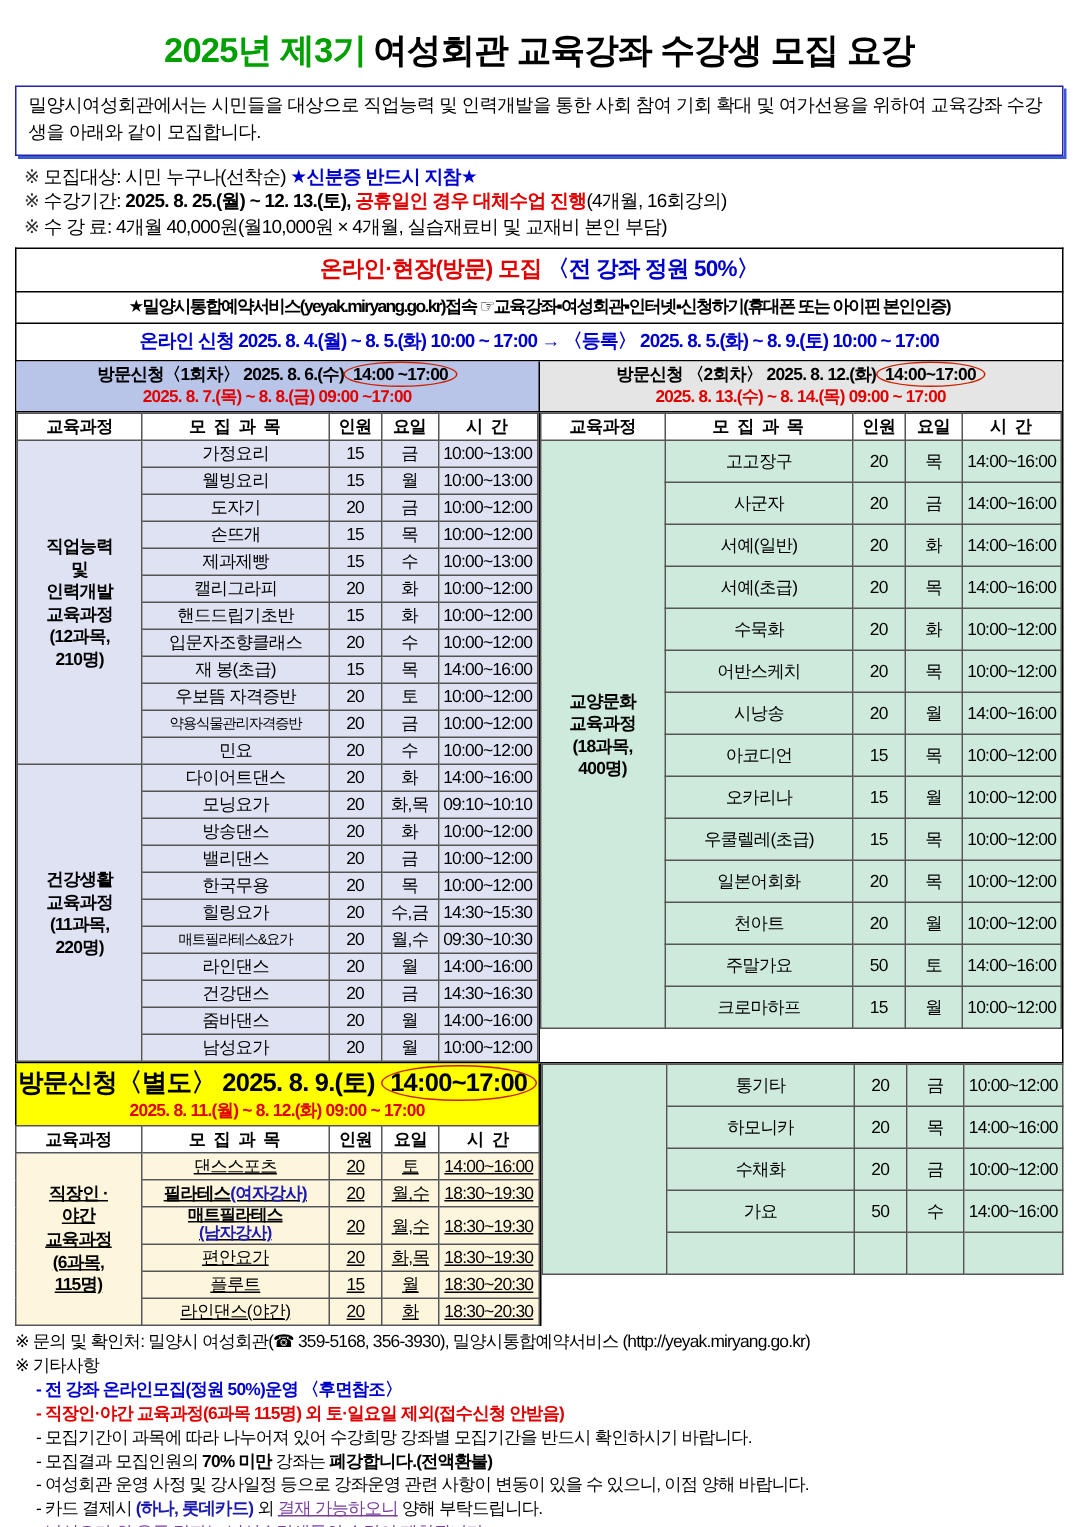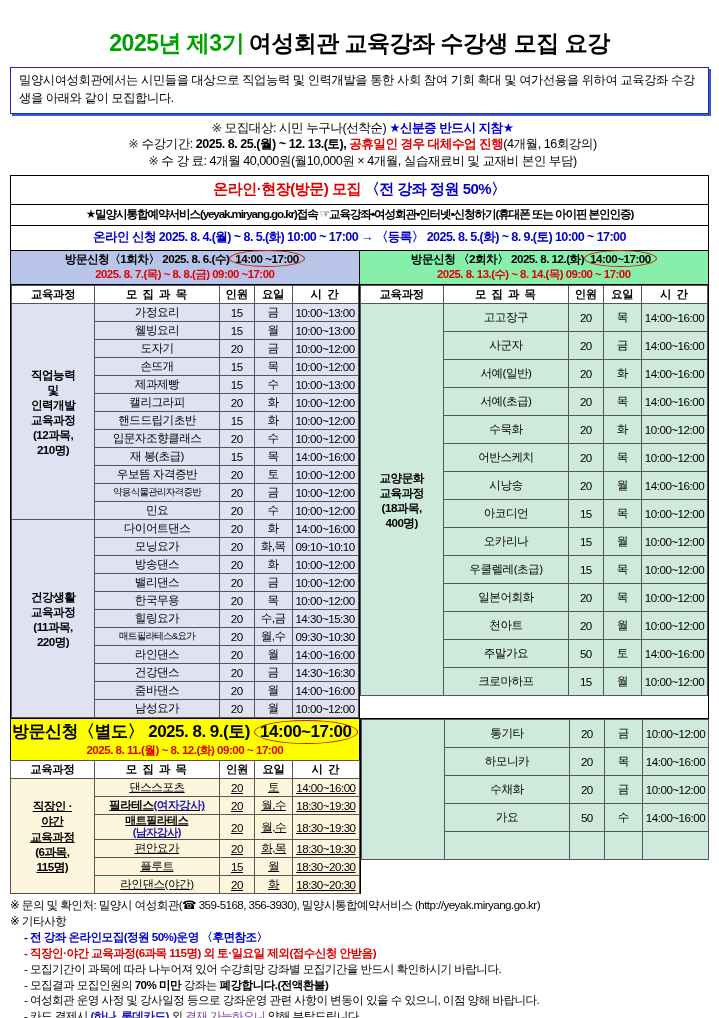--- a/index.html
+++ b/index.html
@@ -4,40 +4,40 @@
 <style>
   * { box-sizing: border-box; }
   html, body { margin:0; padding:0; }
   body {
     width:719px; height:1018px;
     background:#ffffff;
     font-family:"Liberation Sans","DejaVu Sans",sans-serif;
     color:#000;
     overflow:hidden;
   }
-  .page { width:719px; height:1018px; padding:22px 10px 0 10px; position:relative; }
+  .page { width:719px; height:1018px; padding:12px 10px 0 10px; position:relative; }
 
   
   .title-row { text-align:center; margin:6px 0 8px 0; }
   .title-row .t-green { color:#00a000; font-size:23px; font-weight:bold; letter-spacing:-0.5px; }
   .title-row .t-black { color:#000; font-size:23px; font-weight:bold; letter-spacing:-0.5px; }
 
   
   .intro-box {
     border:1.5px solid #2222aa;
     padding:4px 8px 5px 8px;
     font-size:12.3px; line-height:1.45;
     letter-spacing:-0.4px;
     box-shadow:2px 2px 0 #3b5bd4;
     margin-bottom:6px;
   }
 
   
   .info-lines { font-size:12.6px; line-height:1.32; letter-spacing:-0.5px; margin:2px 0 6px 6px; }
-  .info-lines .ln { white-space:nowrap;text-align:center; }
+  .info-lines .ln { white-space:nowrap; }
   .mk { color:#333; }
   .red { color:#e00000; }
   .blue { color:#0000cc; }
   .bold { font-weight:bold; }
   .banner-main {
     text-align:center; padding:4px 0 5px 0; font-size:15px; font-weight:bold;
     letter-spacing:-0.5px; border:1px solid #000; border-bottom:none;
   }
   .banner-main .b-red { color:#e00000; }
   .banner-main .b-blue { color:#0000cc; }
@@ -49,21 +49,21 @@
   .banner-online {
     text-align:center; padding:3px 0 4px 0; font-size:12.6px; font-weight:bold;
     color:#0000cc; letter-spacing:-0.6px; border:1px solid #000; border-bottom:none;
     white-space:nowrap;
   }
 
   
   .visit-row { display:flex; border:1px solid #000; border-bottom:none; }
   .visit-cell { flex:1 1 50%; text-align:center; padding:1px 0 2px 0; position:relative; }
   .visit-cell.left { background:#b8c4e8; border-right:1px solid #000; }
-  .visit-cell.right { background:#86efac; }
+  .visit-cell.right { background:#e5e5e5; }
   .visit-l1 { font-size:11.6px; font-weight:bold; color:#000; letter-spacing:-0.5px; white-space:nowrap; }
   .visit-l2 { font-size:11.4px; font-weight:bold; color:#e00000; letter-spacing:-0.5px; white-space:nowrap; }
   .ellipse {
     display:inline-block; position:relative; padding:0 6px;
   }
   .ellipse::after {
     content:""; position:absolute; left:0; top:-2px; right:0; bottom:-2px;
     border:1.6px solid #cc2200; border-radius:50%;
   }
 

